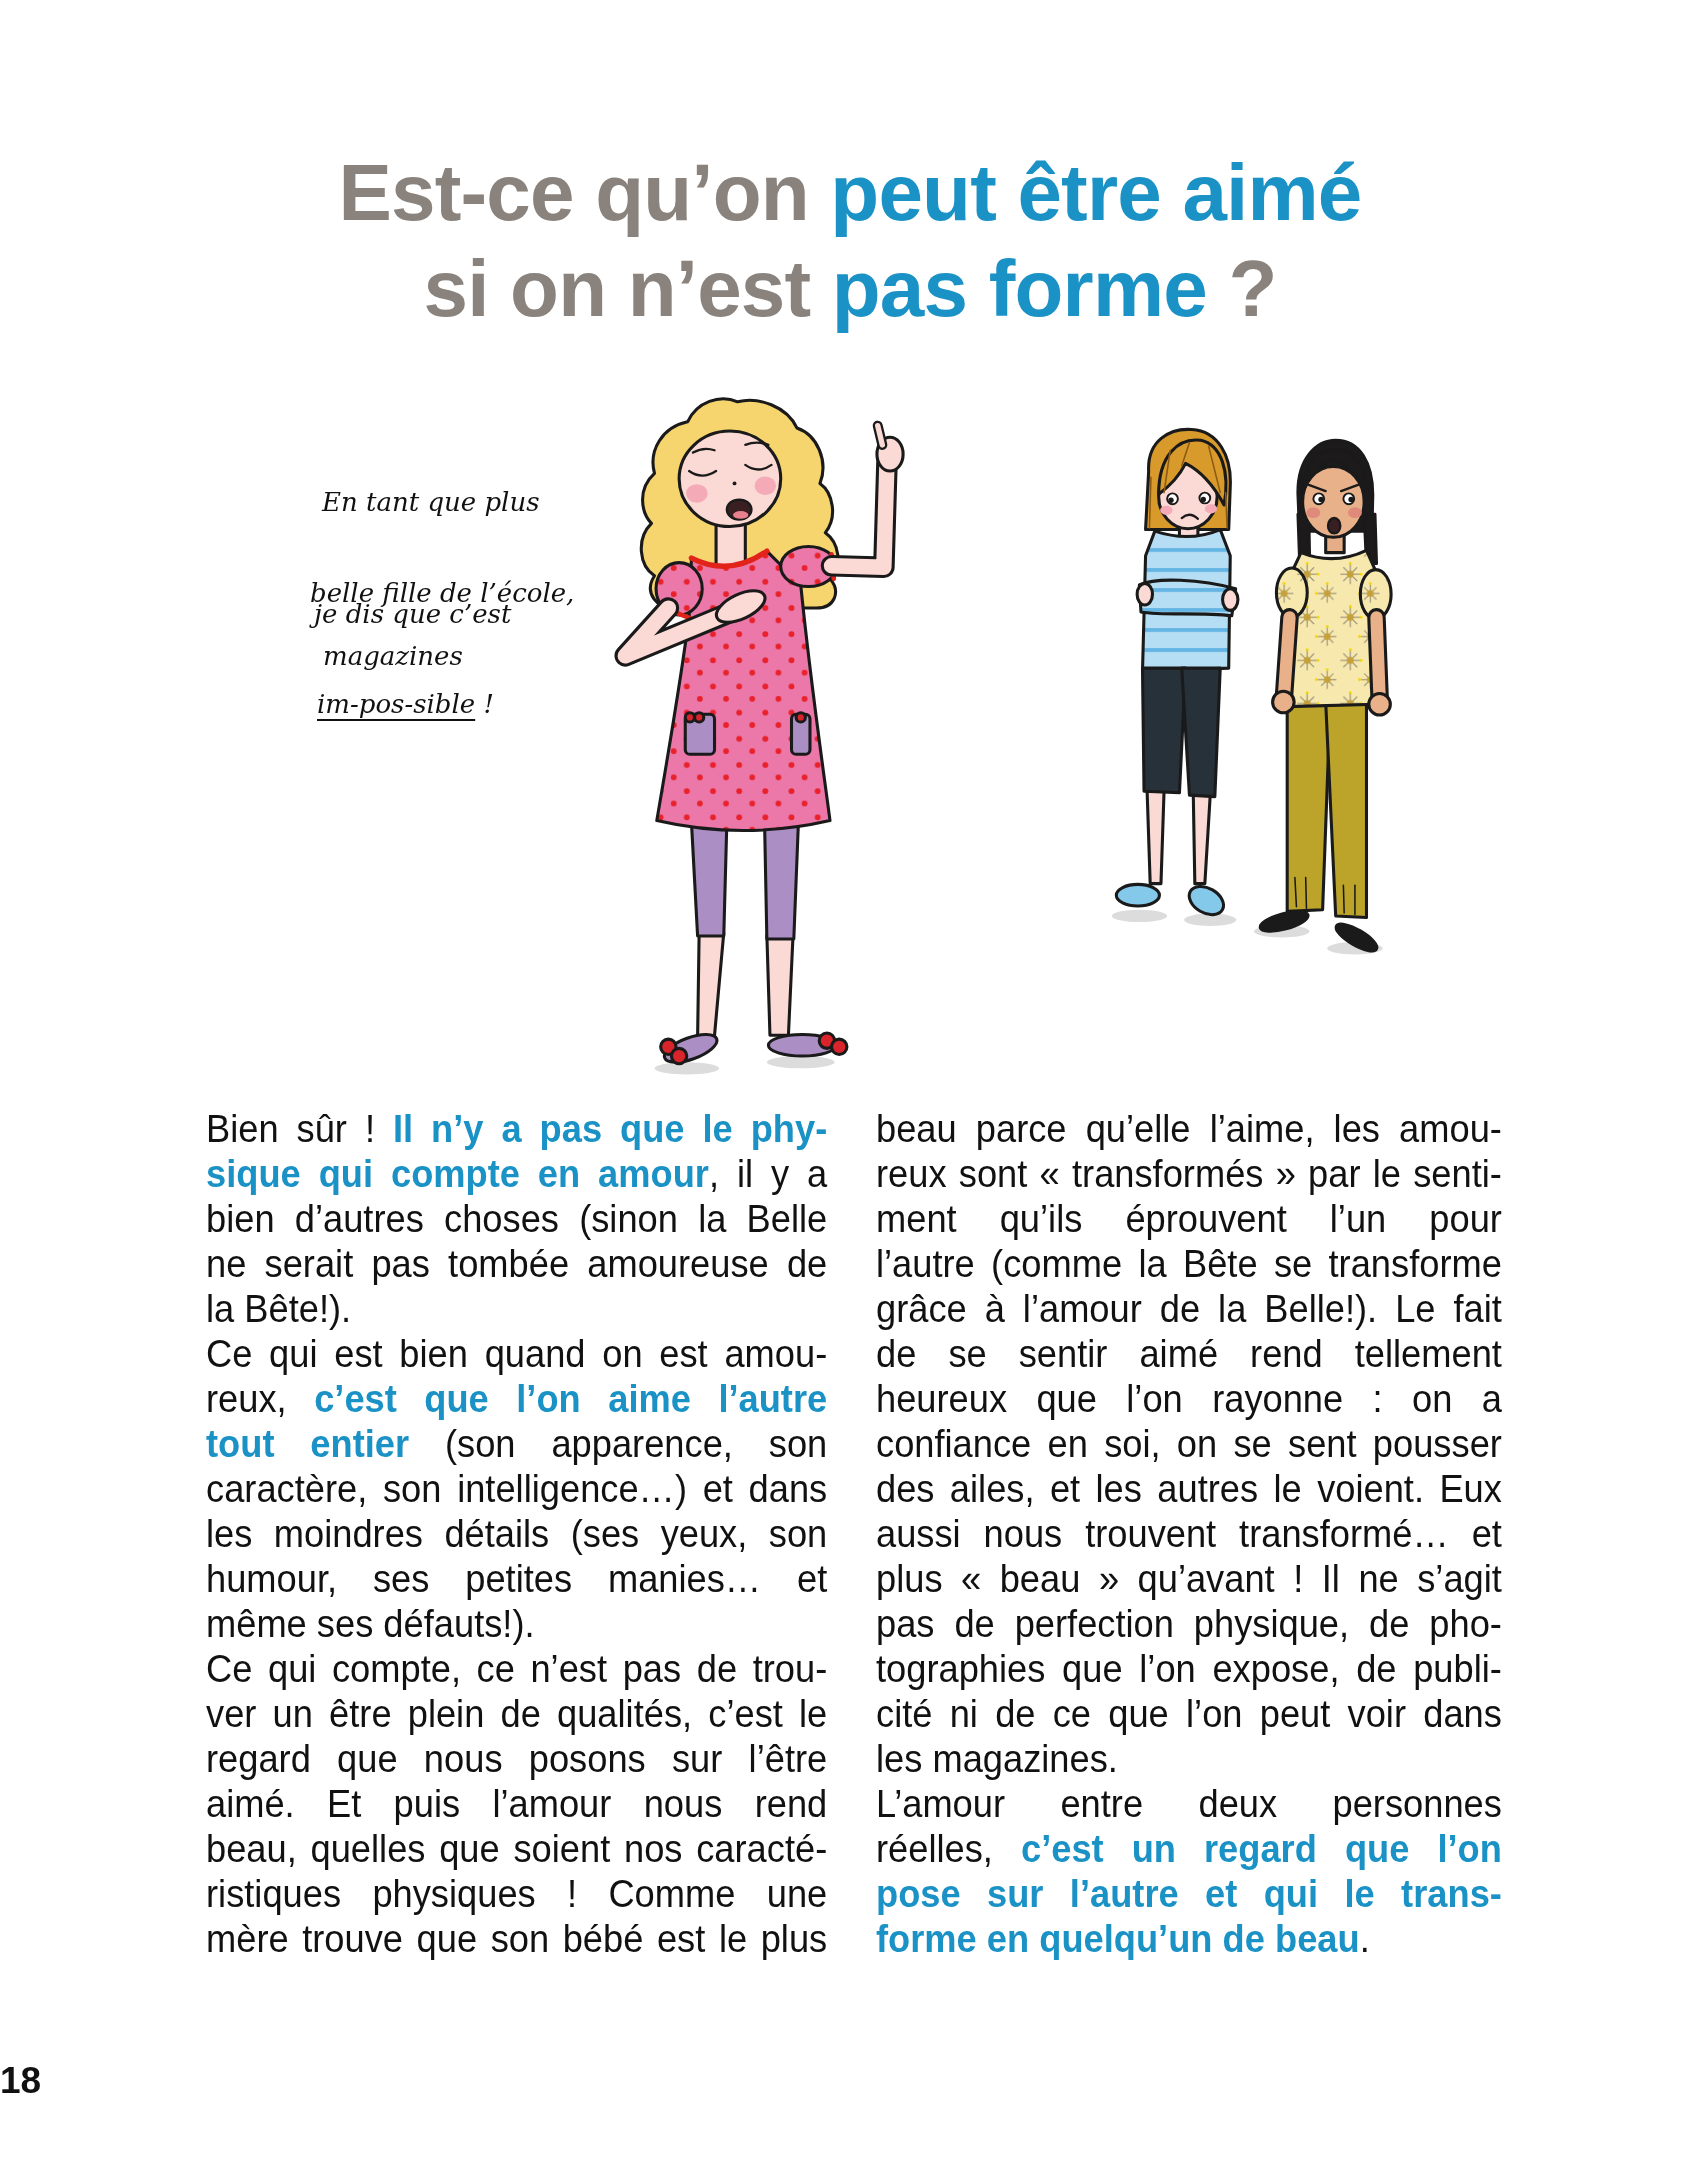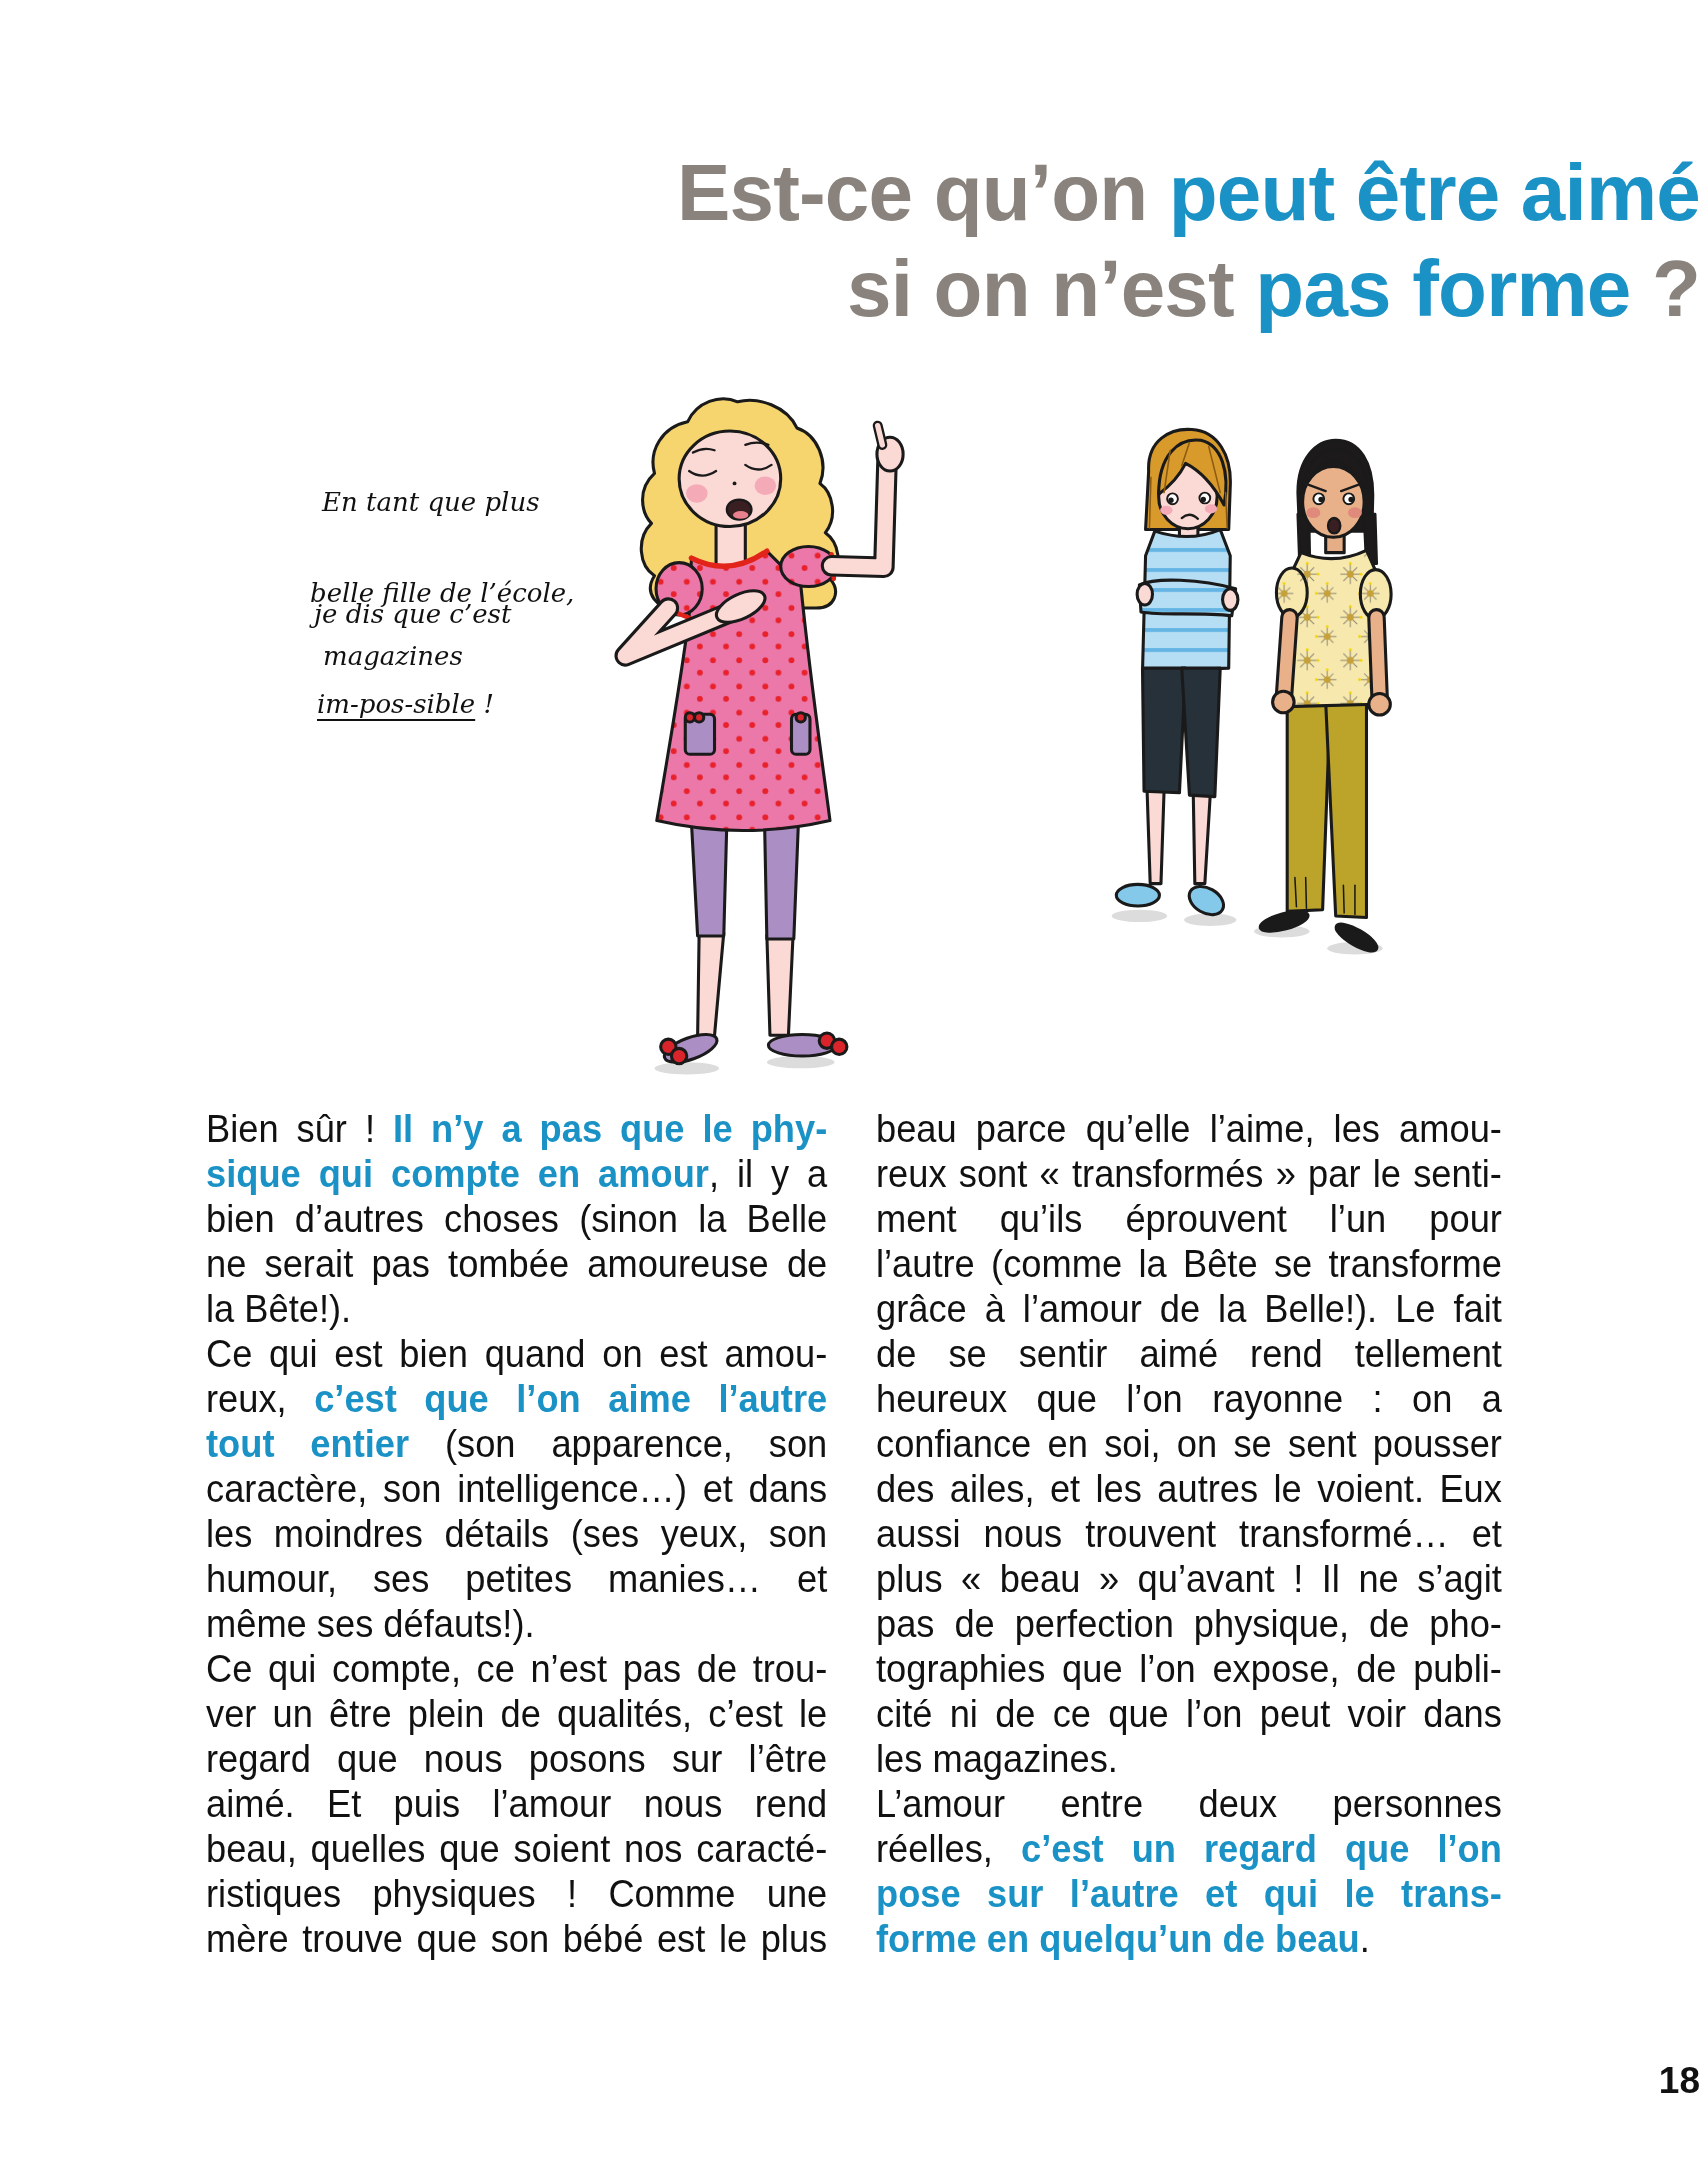--- a/index.html
+++ b/index.html
@@ -10,21 +10,21 @@
       background: #ffffff;
       overflow: hidden;
       font-family: "Liberation Sans", sans-serif;
       color: #111111;
     }
     
     .title-line {
       position: absolute;
       left: 0;
       width: 1700px;
-      text-align: right;
+      text-align: center;
       font-family: "Liberation Sans", sans-serif;
       font-weight: bold;
       font-size: 80px;
       line-height: 100px;
       letter-spacing: -0.8px;
       white-space: nowrap;
     }
     .title-line.l1 { top: 143px; }
     .title-line.l2 { top: 239px; }
     .t-grey { color: #8a837d; }
@@ -65,21 +65,21 @@
     }
     .line.last { text-align-last: left; }
     .em { font-weight: bold; color: #1b92c6; }
 
     
     .page-number {
       position: absolute;
       left: 0;
       top: 2058px;
       width: 1700px;
-      text-align: right;
+      text-align: left;
       font-family: "Liberation Sans", sans-serif;
       font-weight: bold;
       font-size: 37px;
       line-height: 46px;
       color: #111111;
     }
   </style>
 </head>
 <body>
 

